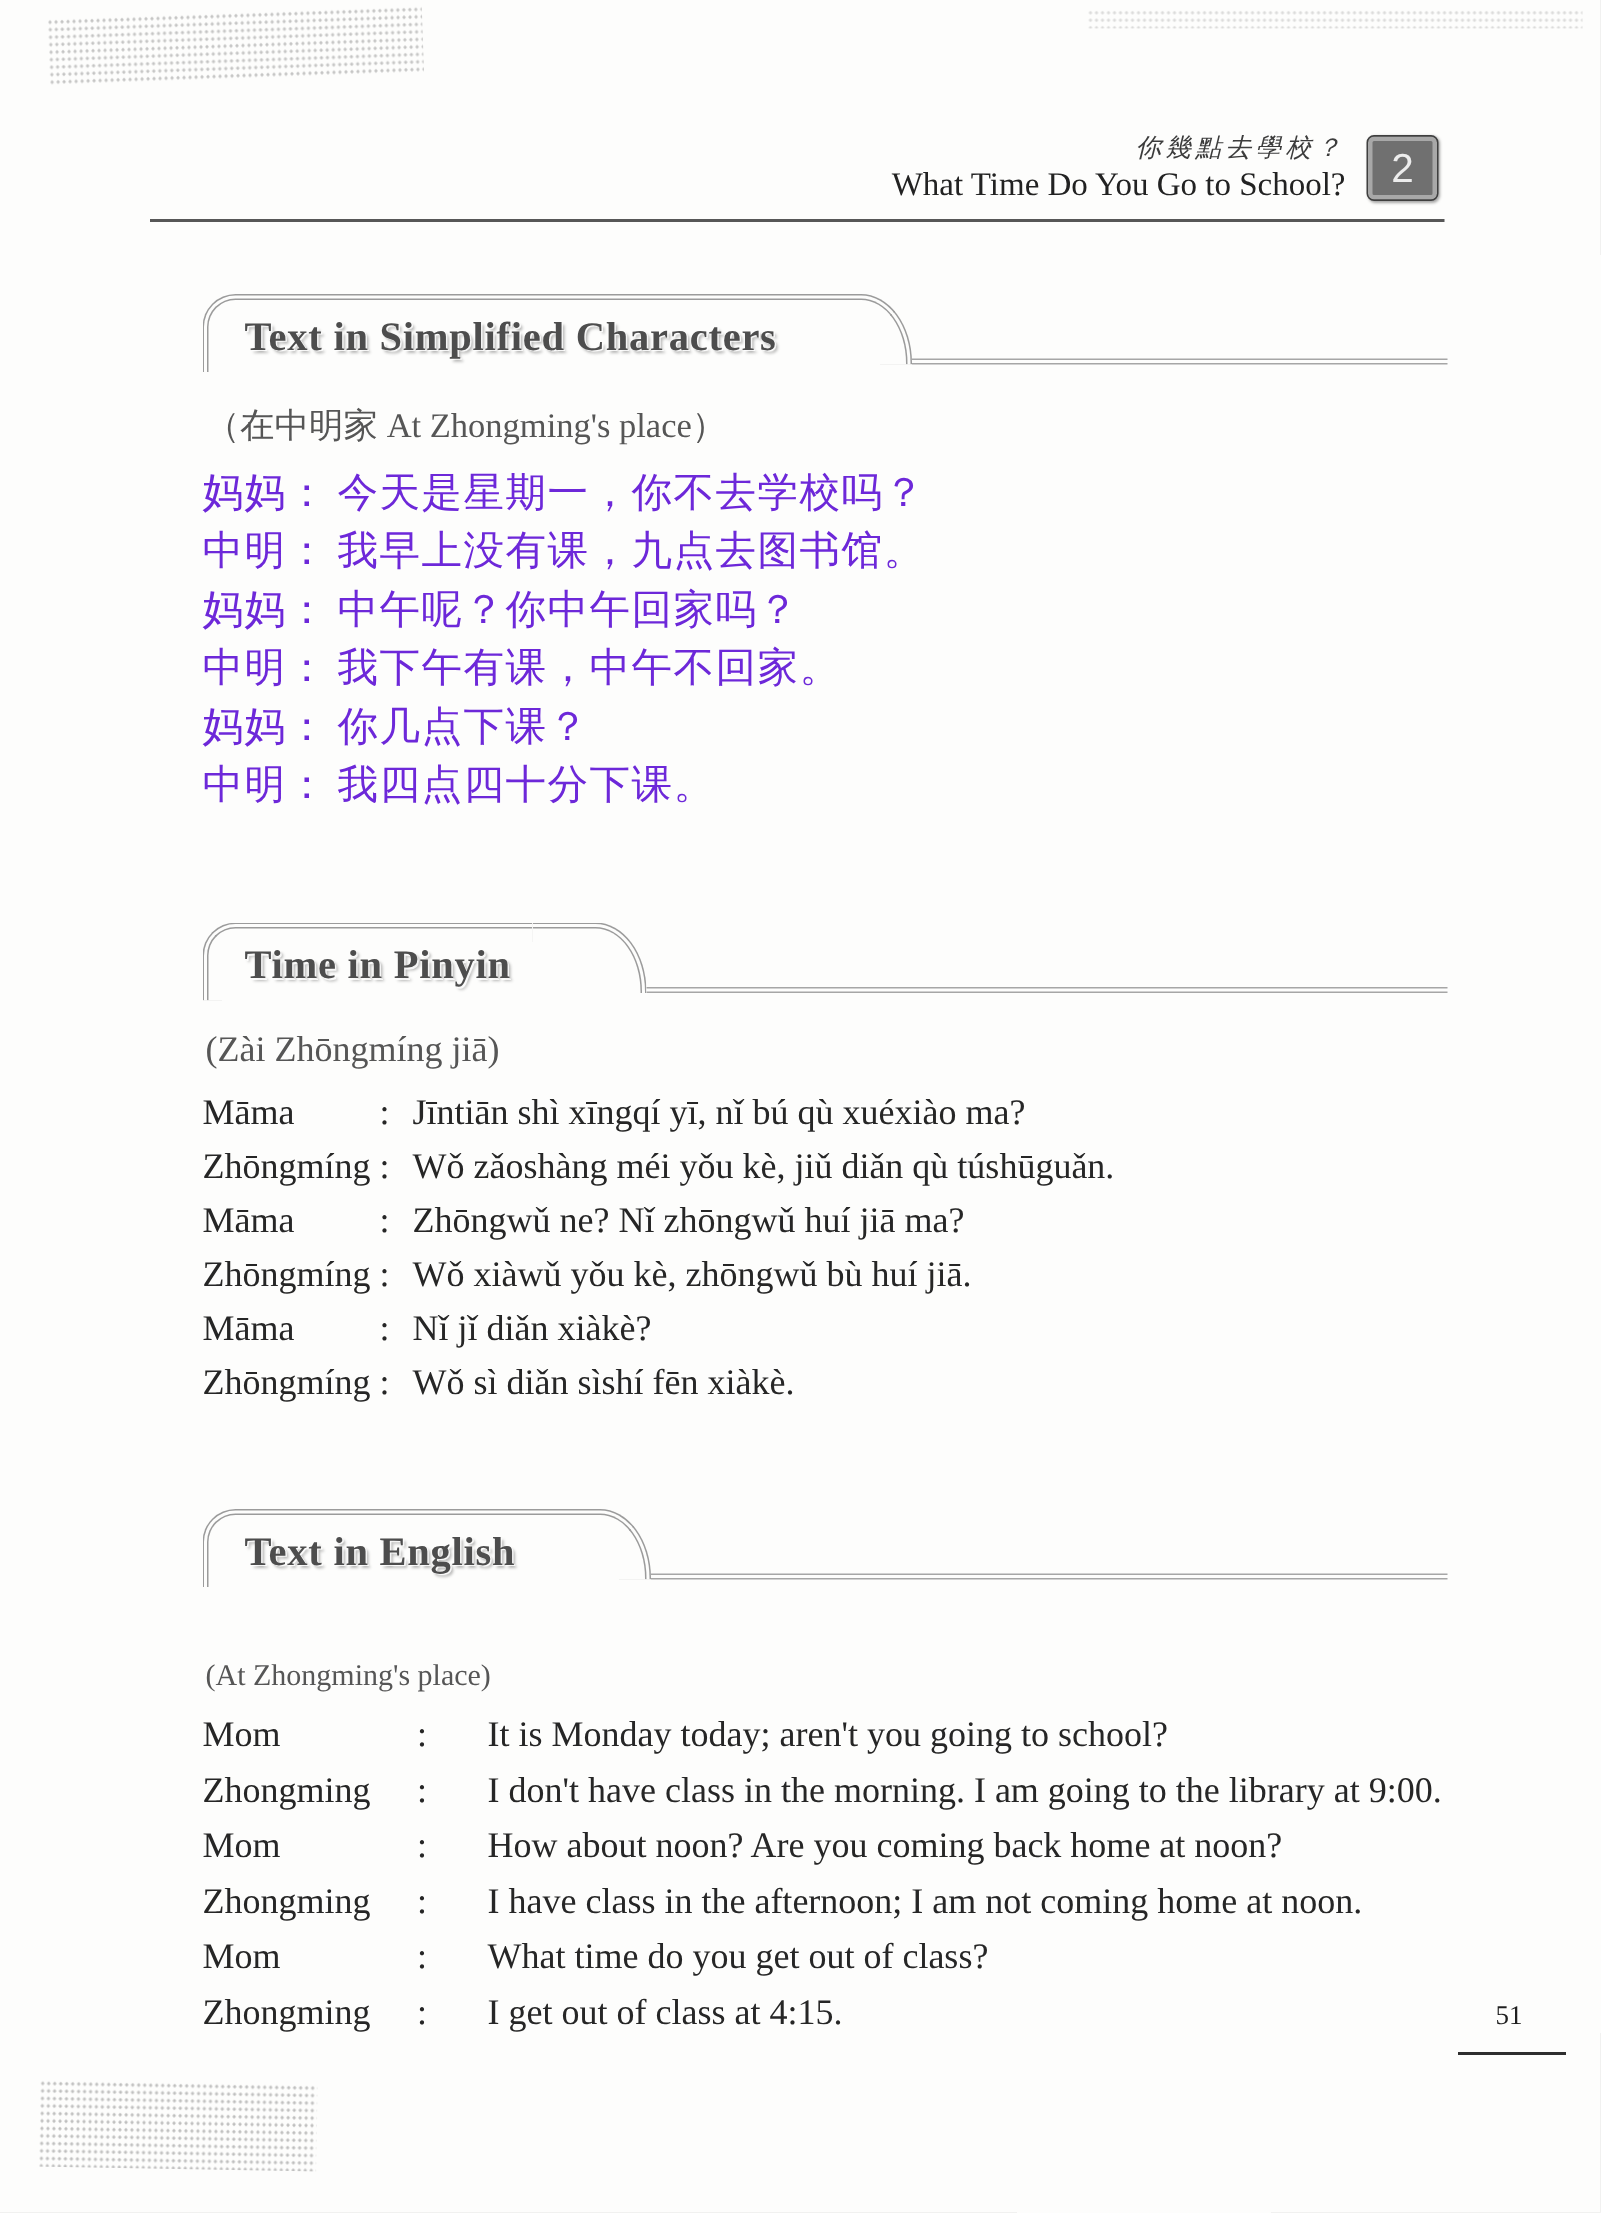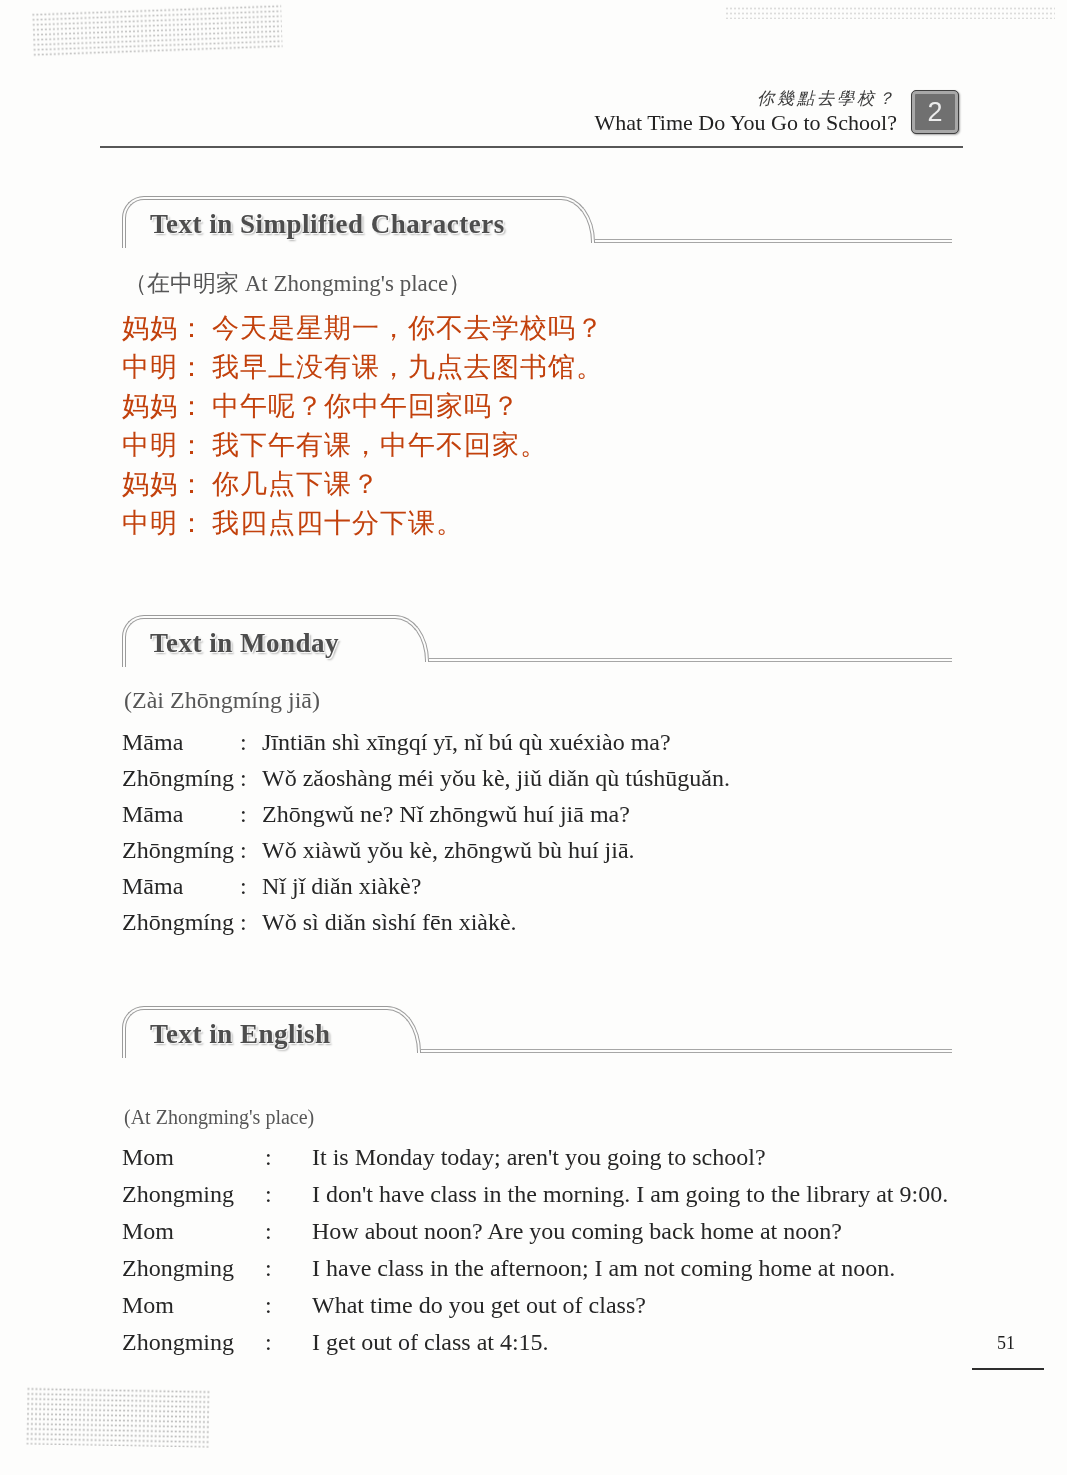--- a/index.html
+++ b/index.html
@@ -42,21 +42,21 @@
     color:#ececec;
     font-size:27px;font-family:"Liberation Sans","DejaVu Sans",sans-serif;
     display:flex;align-items:center;justify-content:center;
   }
   .header-rule{
     position:absolute;top:146px;left:100px;width:863px;
     border-top:2px solid #575757;
   }
 
   
-  .content{position:absolute;top:196px;left:122px;width:830px;}
+  .content{position:absolute;top:196px;left:135px;width:830px;}
 
   .section-banner{display:flex;height:52px;margin-bottom:20px;}
   .banner-tab{
     border-top:4px double #9b9b9b;
     border-left:4px double #9b9b9b;
     border-top-left-radius:22px;
     padding:9px 14px 0 24px;
     white-space:nowrap;
   }
   .banner-title{
@@ -68,21 +68,21 @@
     width:72px;
     border-top:4px double #9b9b9b;
     border-right:4px double #9b9b9b;
     border-top-right-radius:34px 46px;
     margin-bottom:5px;
   }
   .banner-line{flex:1;border-bottom:4px double #a6a6a6;margin-bottom:5px;}
 
   .intro-line{font-size:23px;color:#565656;margin:12px 0 10px 2px;}
 
-  .cn-line{font-size:27px;line-height:39px;color:#c2410c;}
+  .cn-line{font-size:27px;line-height:39px;color:#6d28d9;}
   .cn-speaker{letter-spacing:1px;}
   .cn-text{margin-left:6px;letter-spacing:1px;}
 
   .dlg-row{display:flex;font-size:24px;line-height:36px;color:#262626;justify-content:space-between;}
   .dlg-speaker{width:118px;flex:none;}
   .dlg-colon{width:22px;flex:none;text-align:left;}
   .dlg-text{flex:1;}
 
   .section-pinyin .intro-line{font-size:24px;}
   .section-english .dlg-row{line-height:37px;gap:25px;}
@@ -148,21 +148,21 @@
       <div class="cn-line">
         <span class="cn-speaker">中明：</span><span class="cn-text">我四点四十分下课。</span>
       </div>
     </div>
 
     <div class="gap-lg"></div>
 
     <div class="section section-pinyin">
       <div class="section-banner">
         <div class="banner-tab">
-          <span class="banner-title">Text in Monday</span>
+          <span class="banner-title">Time in Pinyin</span>
         </div>
         <div class="banner-curve"></div>
         <div class="banner-line"></div>
       </div>
       <div class="intro-line">(Zài Zhōngmíng jiā)</div>
 
       <div class="dlg-row">
         <span class="dlg-speaker">Māma</span>
         <span class="dlg-colon">:</span>
         <span class="dlg-text">Jīntiān shì xīngqí yī, nǐ bú qù xuéxiào ma?</span>

